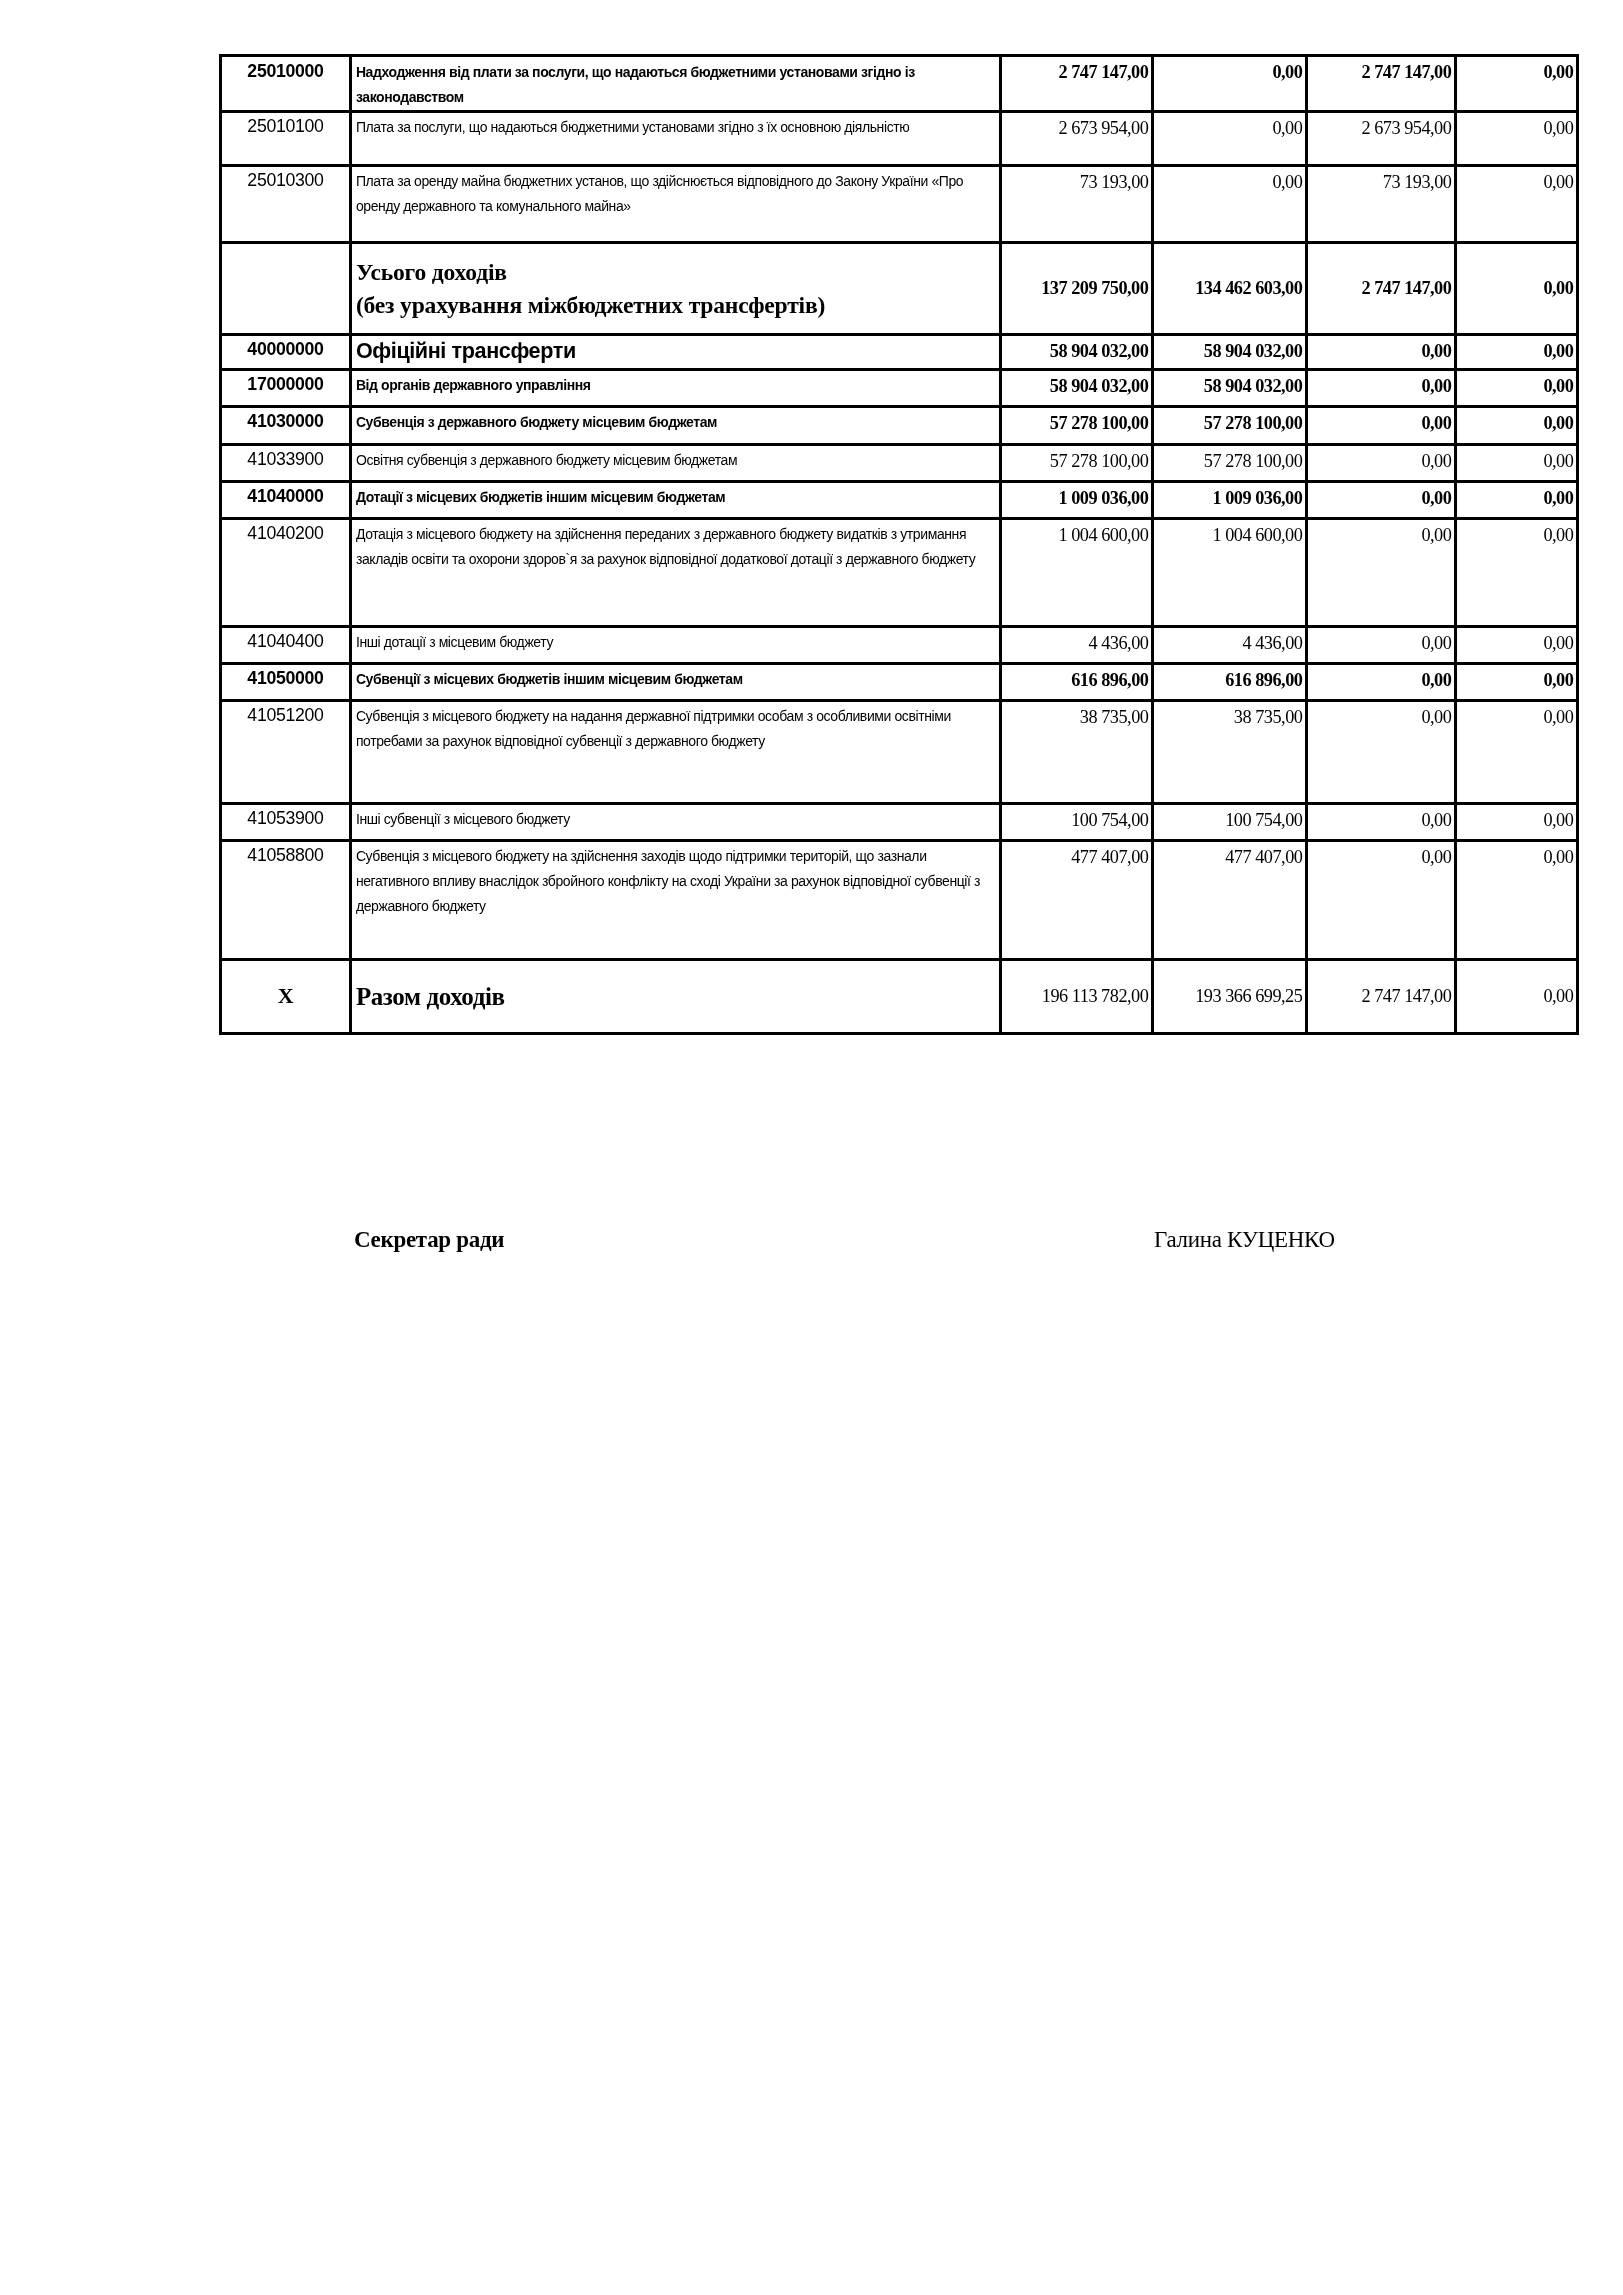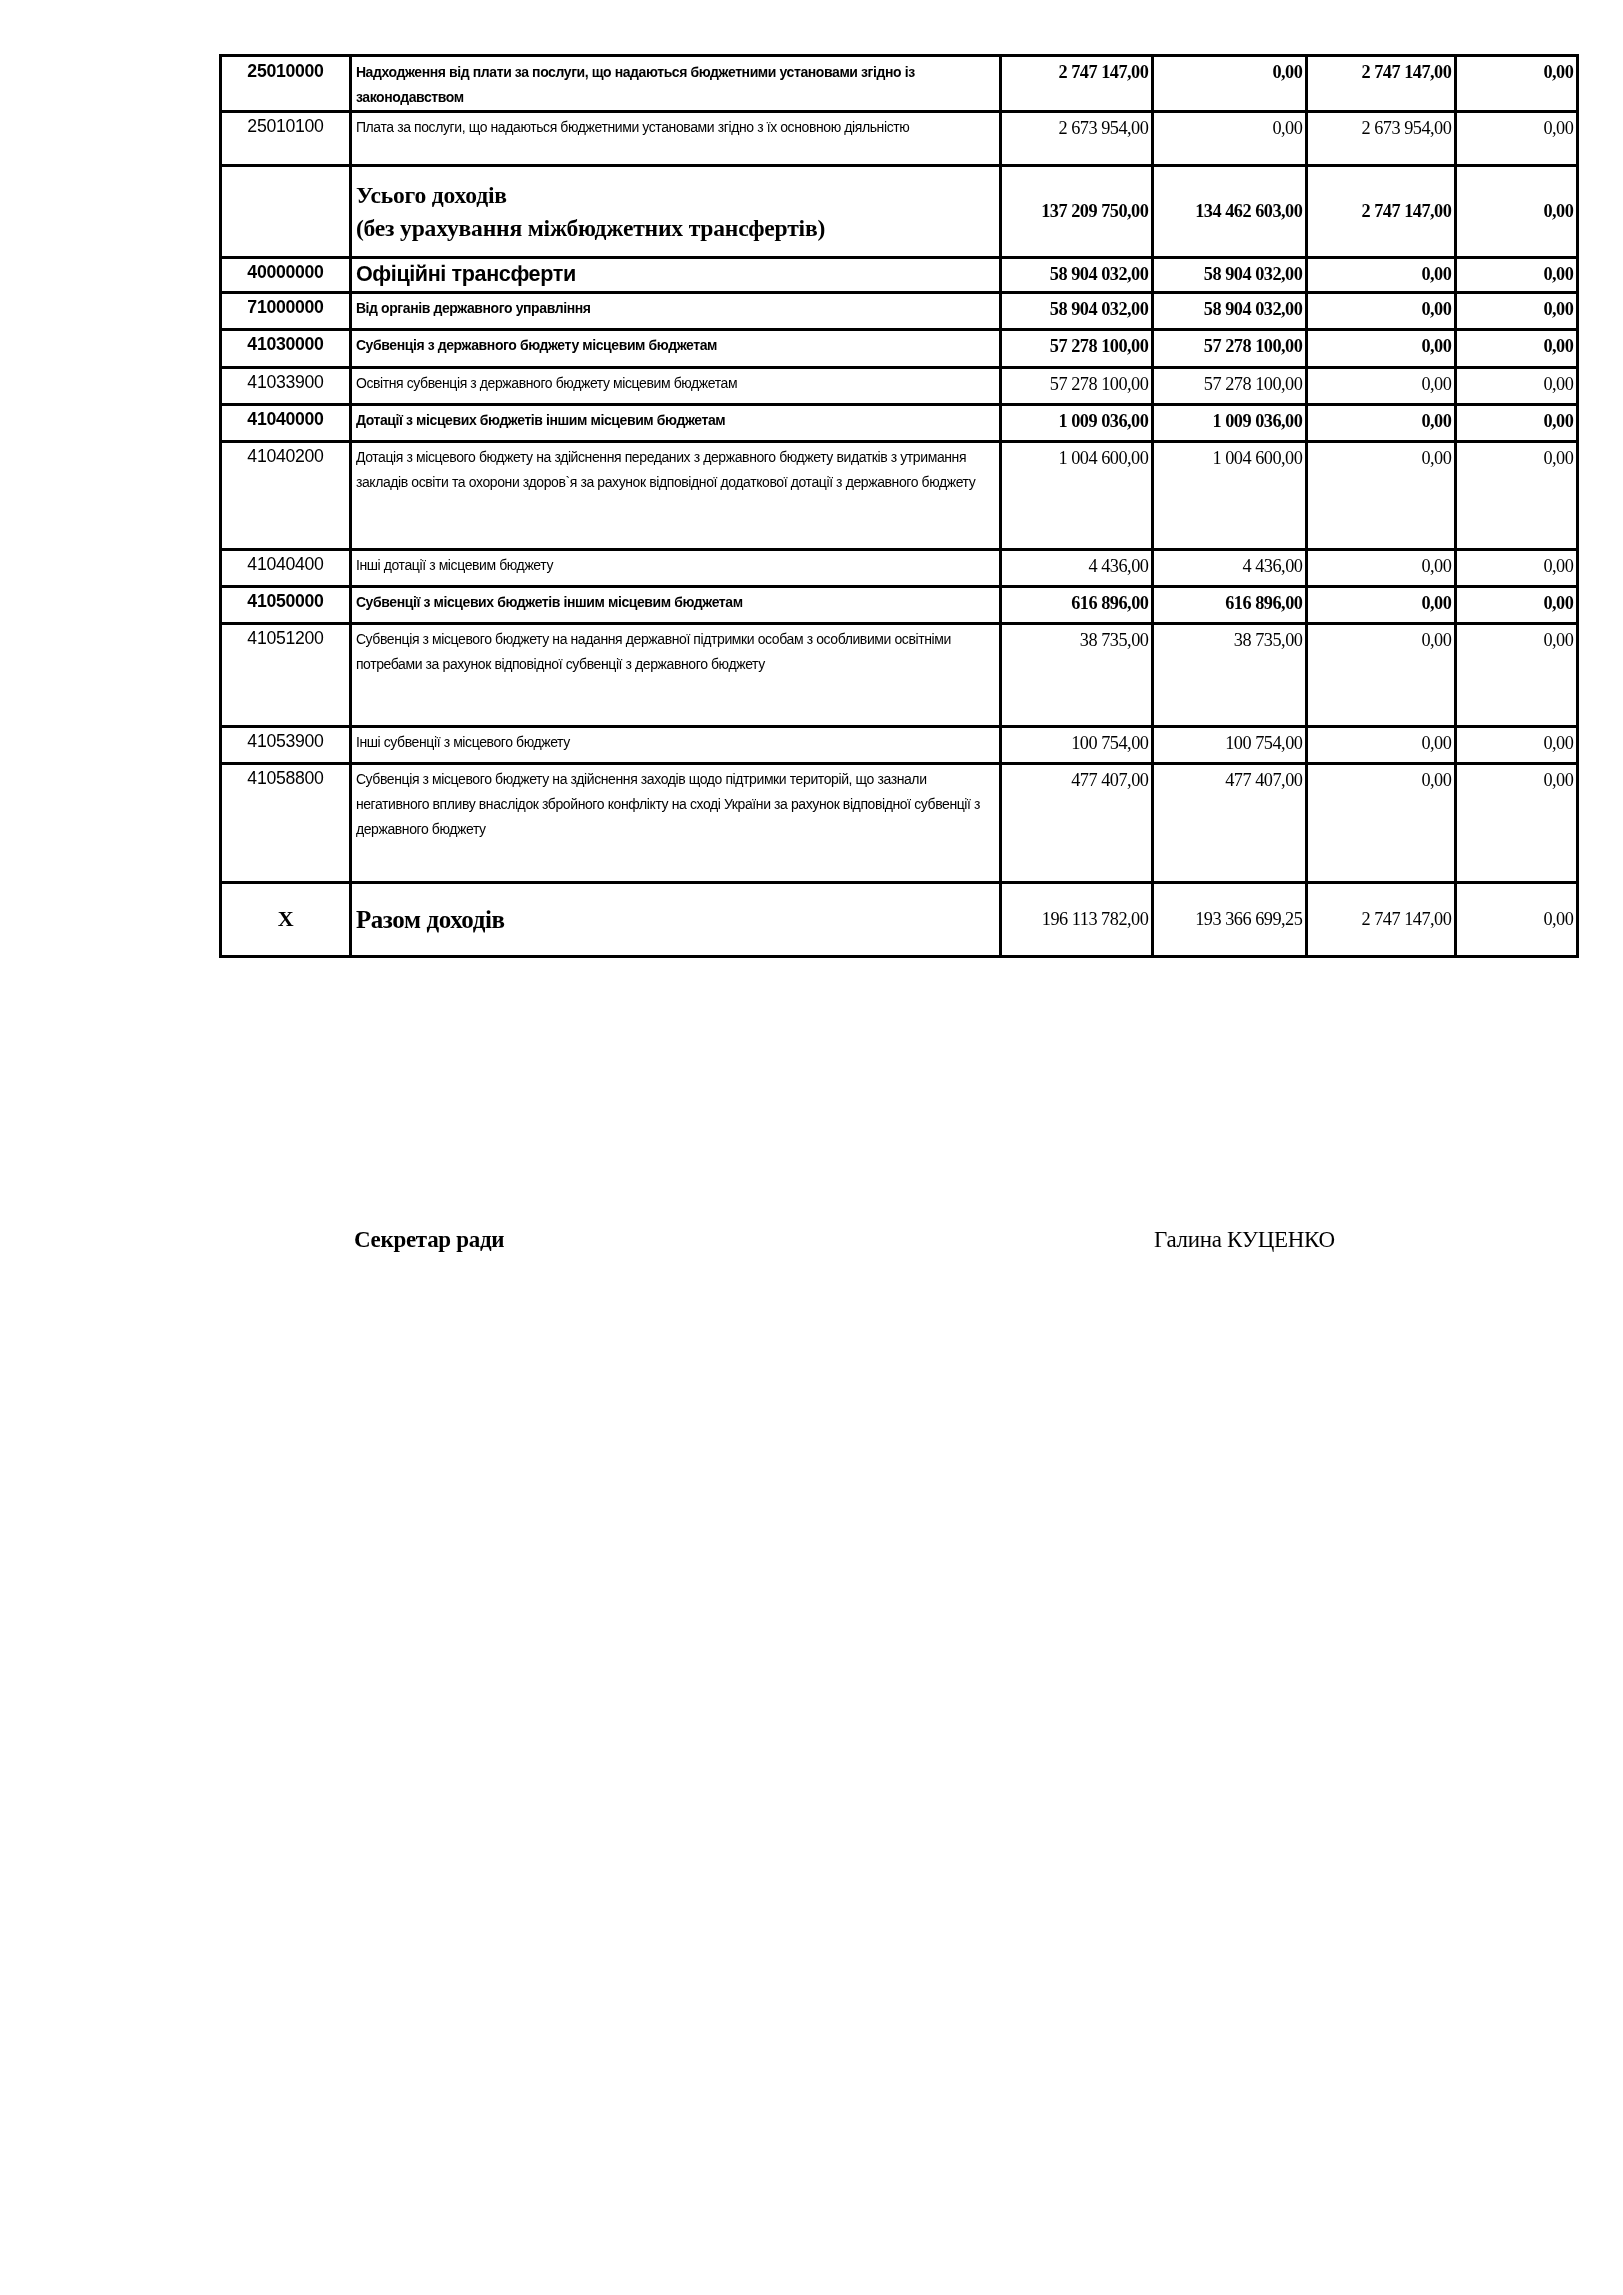--- a/index.html
+++ b/index.html
@@ -116,41 +116,49 @@
         <td class="num">0,00</td>
       </tr>
       <tr style="height:54px">
         <td class="code">25010100</td>
         <td class="name">Плата за послуги, що надаються бюджетними установами згідно з їх основною діяльністю</td>
         <td class="num">2 673 954,00</td>
         <td class="num">0,00</td>
         <td class="num">2 673 954,00</td>
         <td class="num">0,00</td>
       </tr>
+      <tr style="height:77px">
+        <td class="code">25010300</td>
+        <td class="name">Плата за оренду майна бюджетних установ, що здійснюється відповідного до Закону України «Про оренду державного та комунального майна»</td>
+        <td class="num">73 193,00</td>
+        <td class="num">0,00</td>
+        <td class="num">73 193,00</td>
+        <td class="num">0,00</td>
+      </tr>
       <tr class="summary" style="height:92px">
         <td class="code"></td>
         <td class="name">
           <div>Усього доходів</div>
           <div>(без урахування міжбюджетних трансфертів)</div>
         </td>
         <td class="num">137 209 750,00</td>
         <td class="num">134 462 603,00</td>
         <td class="num">2 747 147,00</td>
         <td class="num">0,00</td>
       </tr>
       <tr class="bold big-name" style="height:35px">
         <td class="code">40000000</td>
         <td class="name">Офіційні трансферти</td>
         <td class="num">58 904 032,00</td>
         <td class="num">58 904 032,00</td>
         <td class="num">0,00</td>
         <td class="num">0,00</td>
       </tr>
       <tr class="bold" style="height:37px">
-        <td class="code">71000000</td>
+        <td class="code">17000000</td>
         <td class="name">Від органів державного управління</td>
         <td class="num">58 904 032,00</td>
         <td class="num">58 904 032,00</td>
         <td class="num">0,00</td>
         <td class="num">0,00</td>
       </tr>
       <tr class="bold" style="height:38px">
         <td class="code">41030000</td>
         <td class="name">Субвенція з державного бюджету місцевим бюджетам</td>
         <td class="num">57 278 100,00</td>

